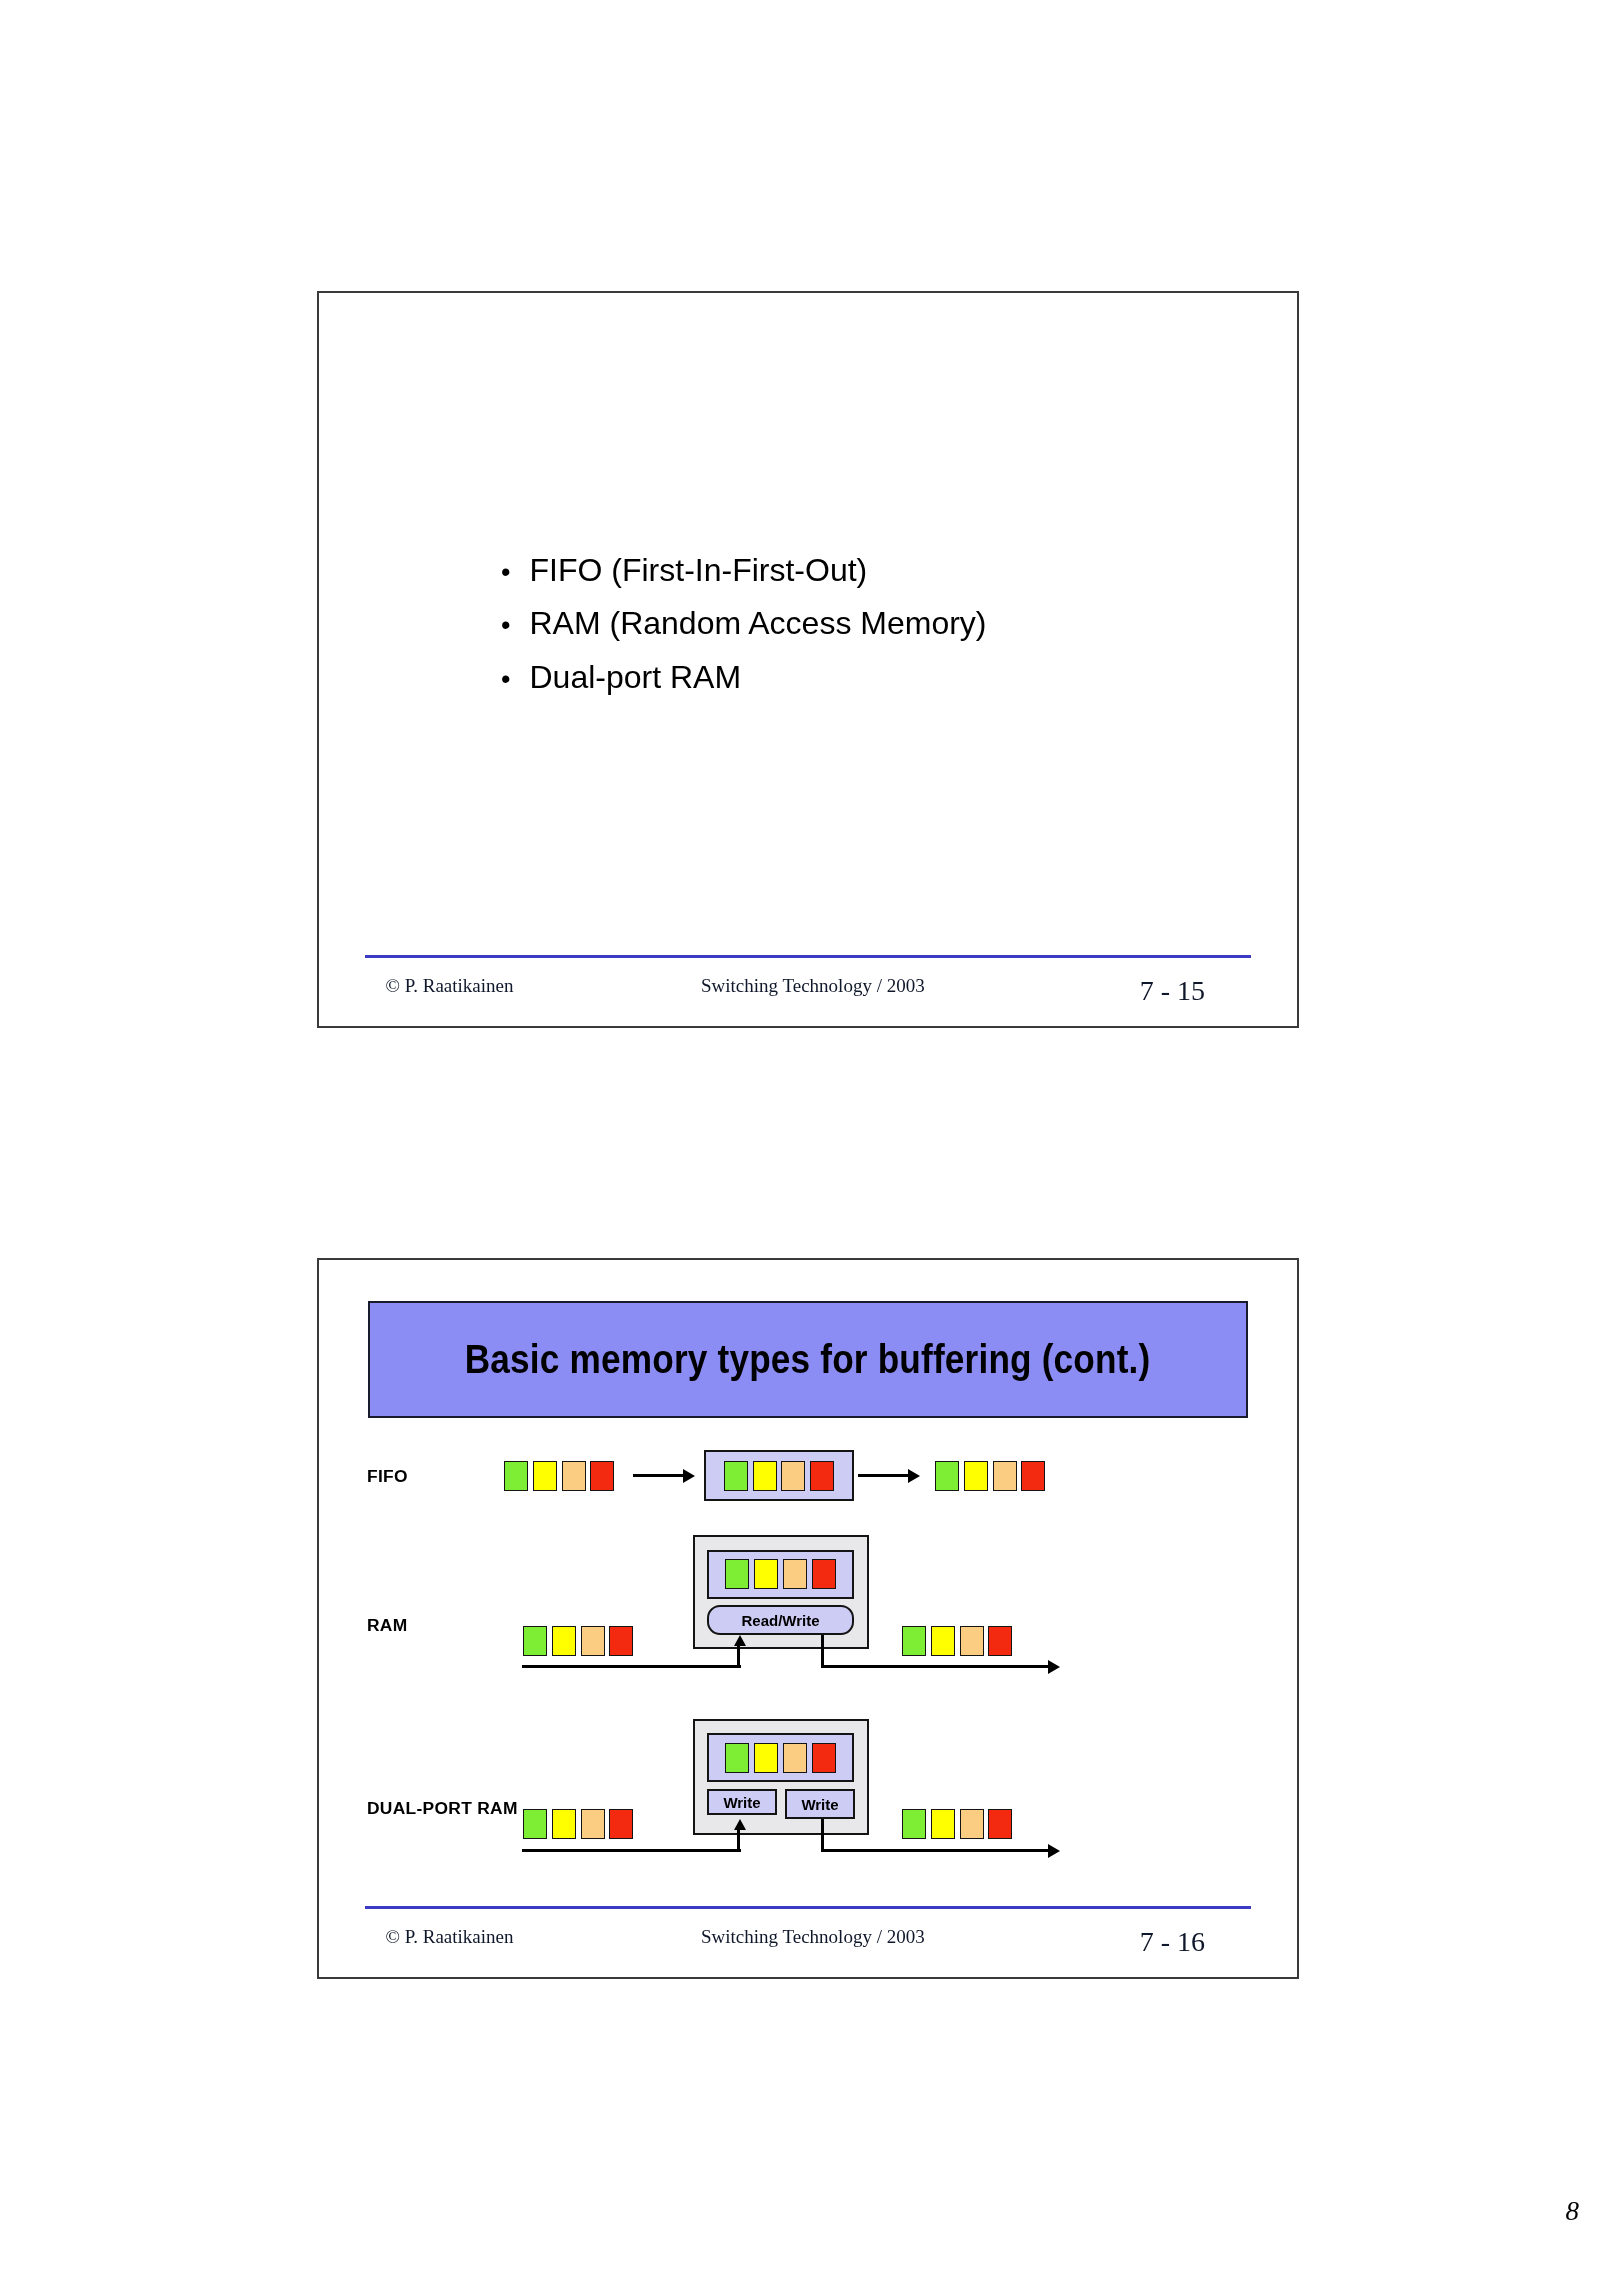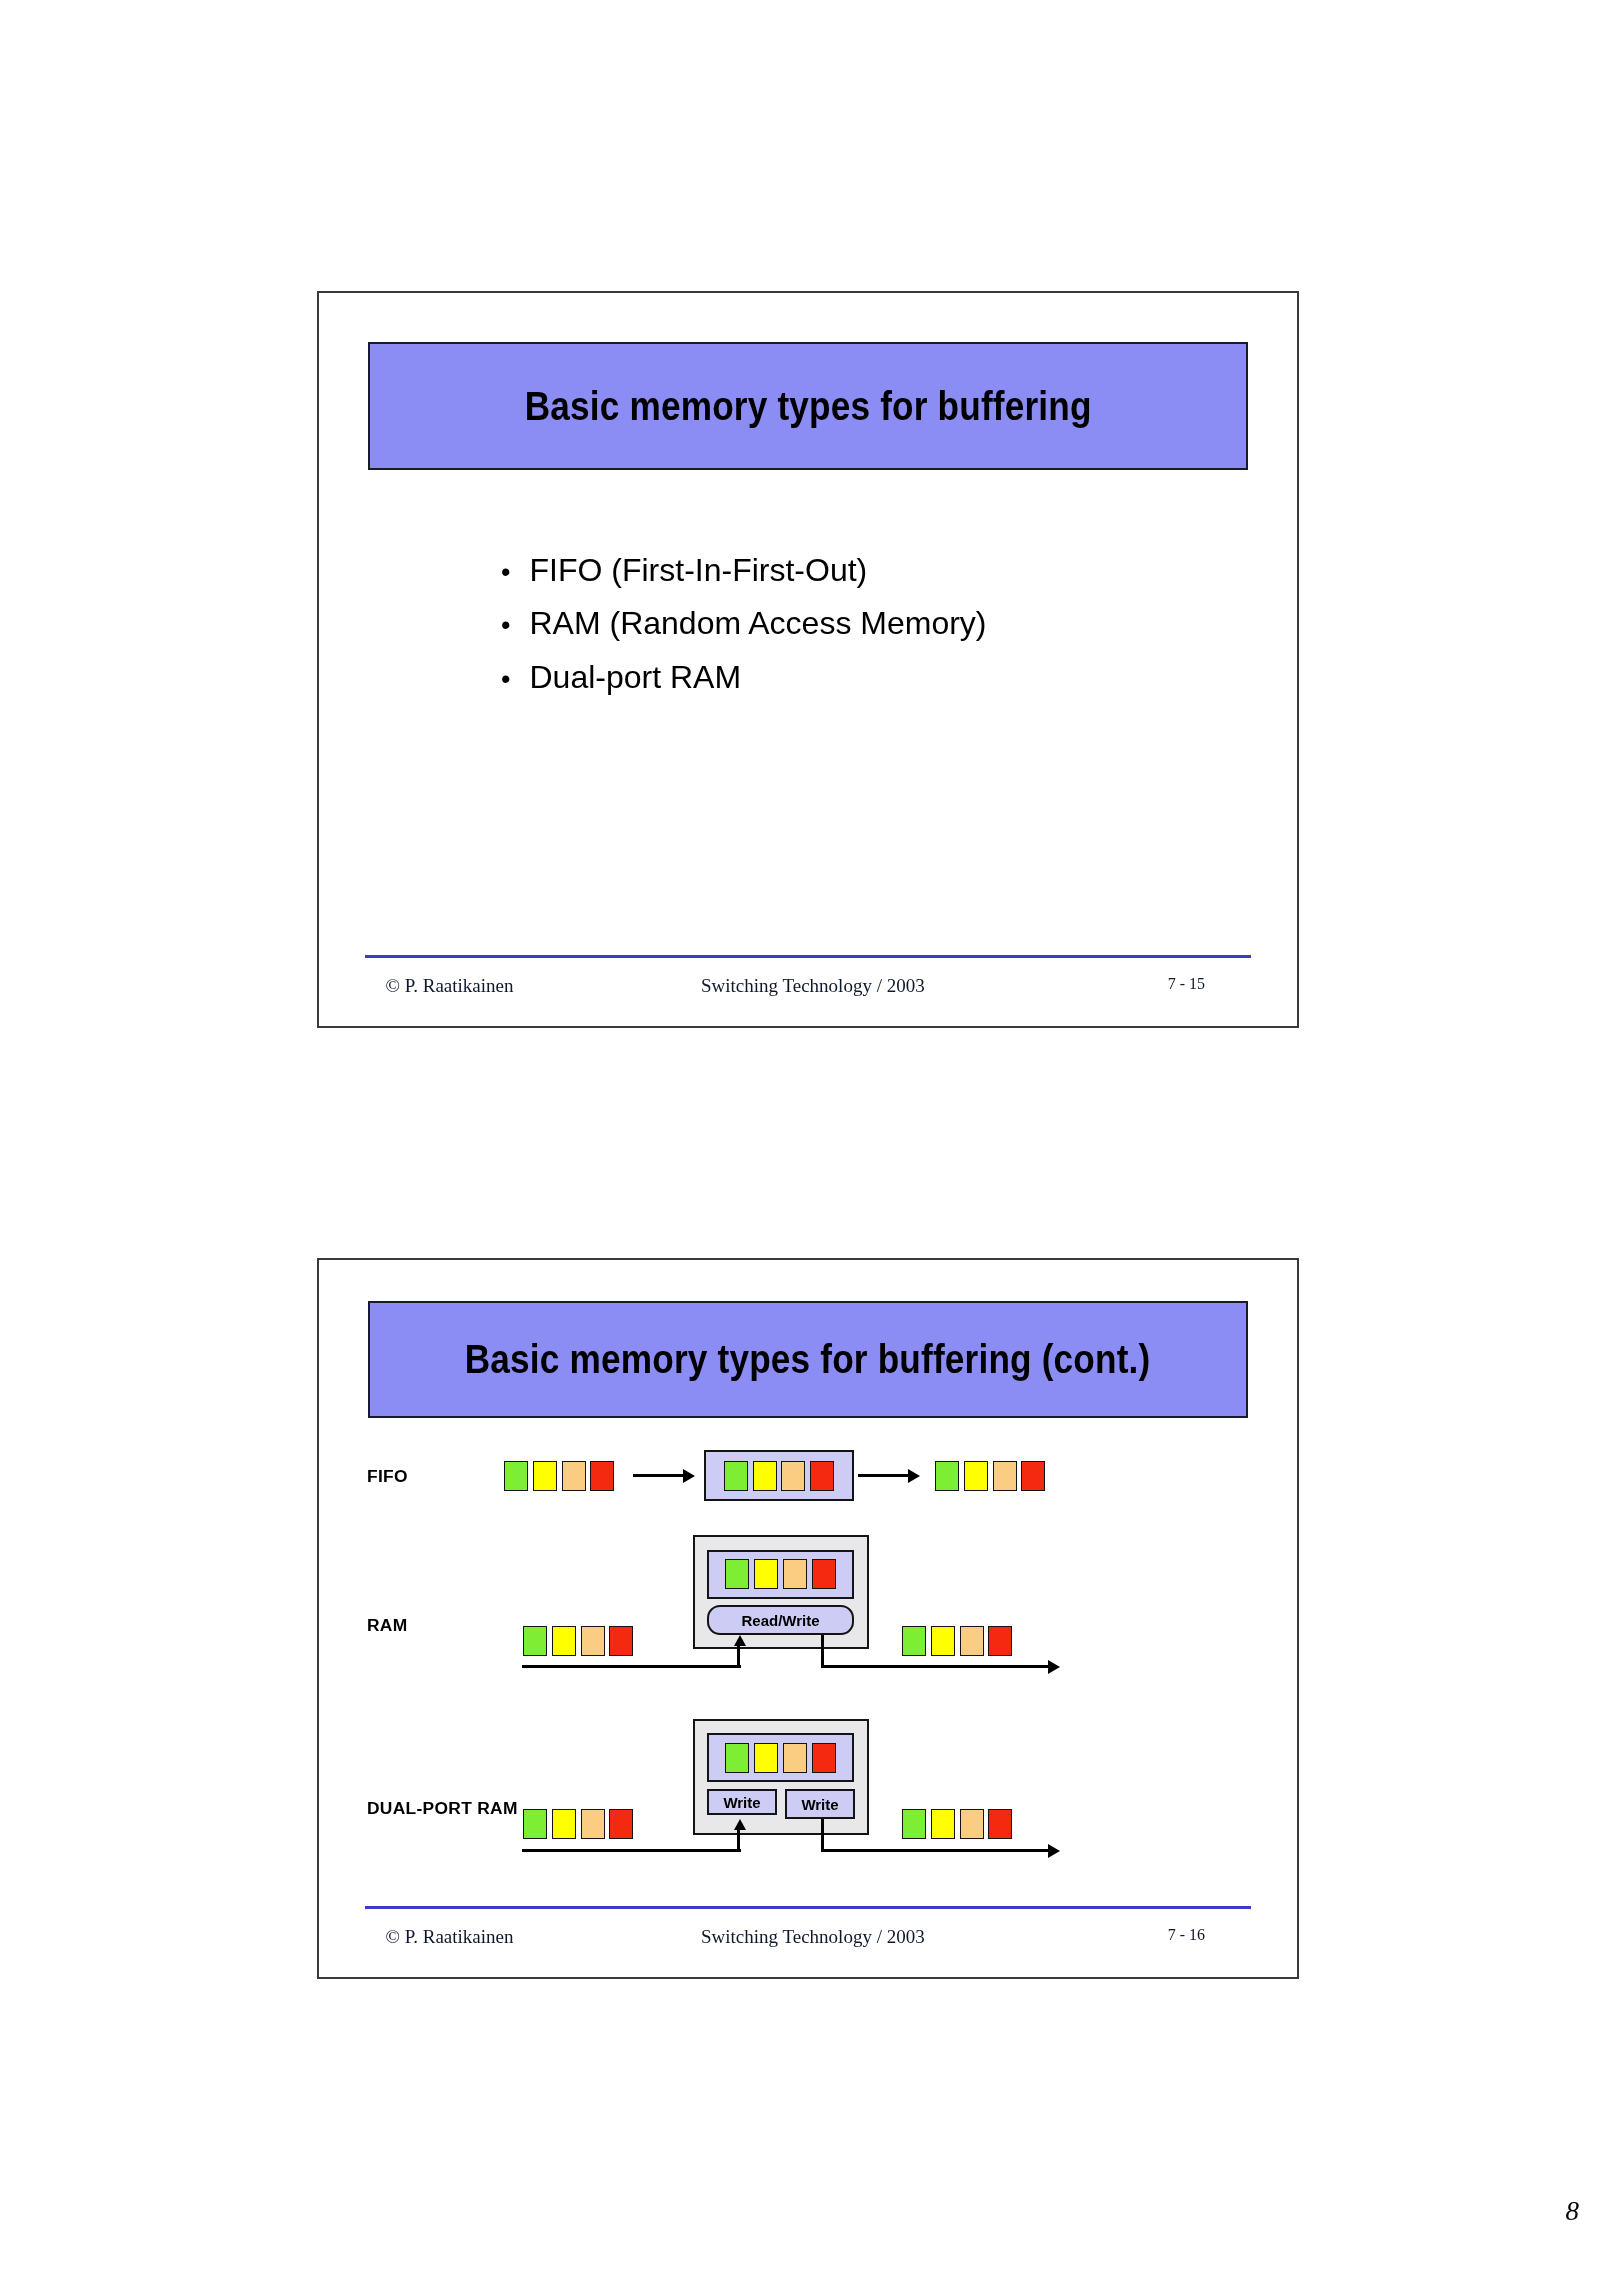--- a/index.html
+++ b/index.html
@@ -95,21 +95,21 @@
   }
   .footer-row {
     position: relative;
     height: 27px;
     font-family: "Liberation Serif", serif;
     font-size: 19px;
     color: #0f172a;
   }
   .footer-copyright { position: absolute; left: 20.6px;  top: 0; }
   .footer-center    { position: absolute; left: 336px; top: 0; }
-  .footer-page      { position: absolute; right: 46px; top: 0; font-size: 16px; }
+  .footer-page      { position: absolute; right: 46px; top: 0; font-size: 28px; }
 
   
   .diagram {
     position: absolute;
     left: 0;
     top: 168px;
     width: 100%;
     height: 475px;
   }
   .mem-row {
@@ -228,23 +228,20 @@
     font-style: italic;
     font-size: 27px;
     color: #000000;
   }
 </style>
 </head>
 <body>
 
 <div class="slide" id="slide-1">
 
-  <div class="title-banner">
-    <div class="title-text">Basic memory types for buffering</div>
-  </div>
 
   <ul class="bullet-list">
     <li class="bullet-item">
       <span class="bullet-dot">•</span>
       <span class="bullet-label">FIFO (First-In-First-Out)</span>
     </li>
     <li class="bullet-item">
       <span class="bullet-dot">•</span>
       <span class="bullet-label">RAM (Random Access Memory)</span>
     </li>

